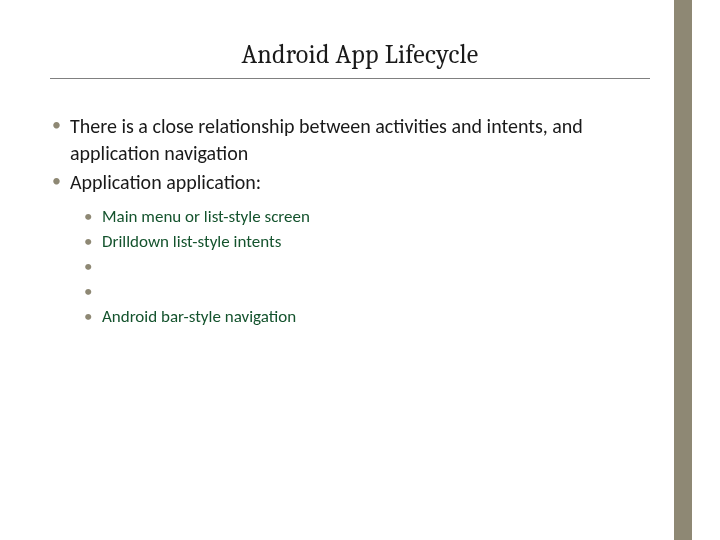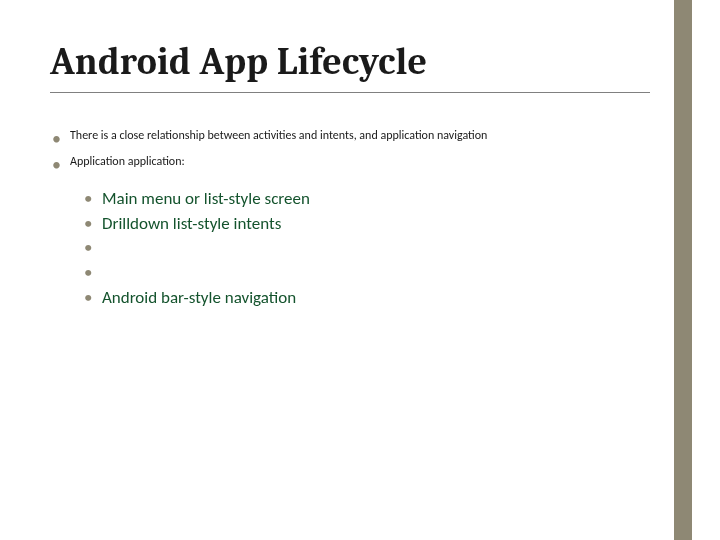--- a/index.html
+++ b/index.html
@@ -18,25 +18,26 @@
     .accent-bar {
       position: absolute;
       top: 0;
       right: 28px;
       width: 18px;
       height: 540px;
       background: #8e8874;
     }
     .title {
       font-family: Cambria, Georgia, serif;
-      font-size: 38px;
-      font-weight: 700;
+      font-size: 26px;
+      font-weight: 400;
       color: #1a1a1a;
       margin-bottom: 8px;
       letter-spacing: 0.2px;
+      text-align: center;
     }
     .title-underline {
       width: 600px;
       height: 1px;
       background: #808080;
       margin-bottom: 34px;
     }
     .content {
       padding-left: 2px;
       color: #1a1a1a;
@@ -49,21 +50,21 @@
     }
     .bullet-dot {
       color: #8e8874;
       font-size: 18px;
       width: 18px;
       flex-shrink: 0;
       text-align: left;
       line-height: 1.35;
     }
     .bullet-text {
-      font-size: 12px;
+      font-size: 20px;
       color: #1a1a1a;
     }
     .sub-list {
       margin-top: 10px;
       padding-left: 32px;
     }
     .sub-row {
       display: flex;
       align-items: flex-start;
       margin-bottom: 2px;

